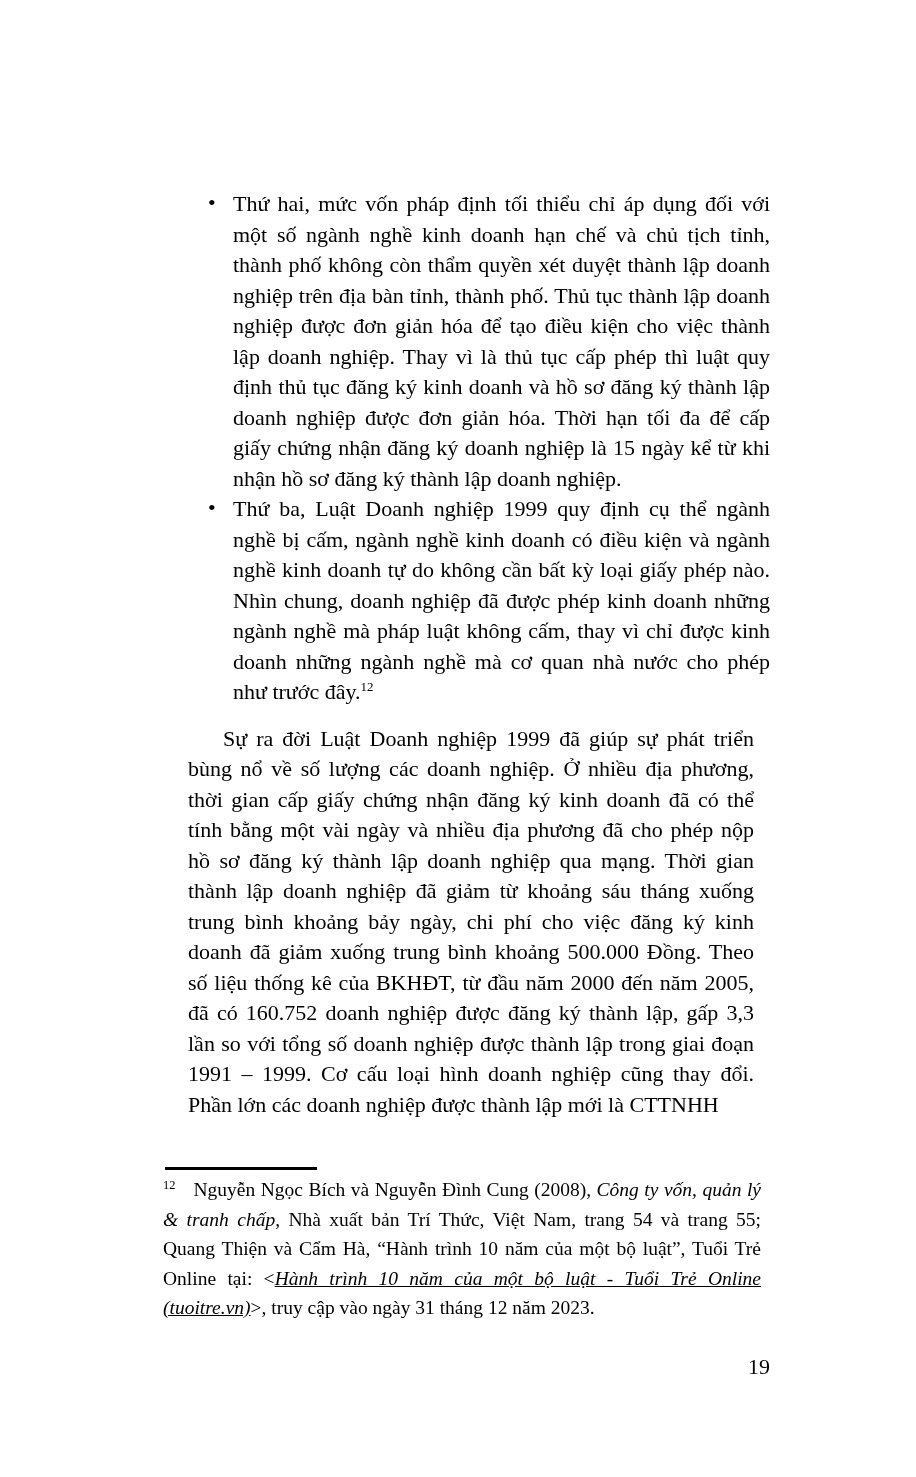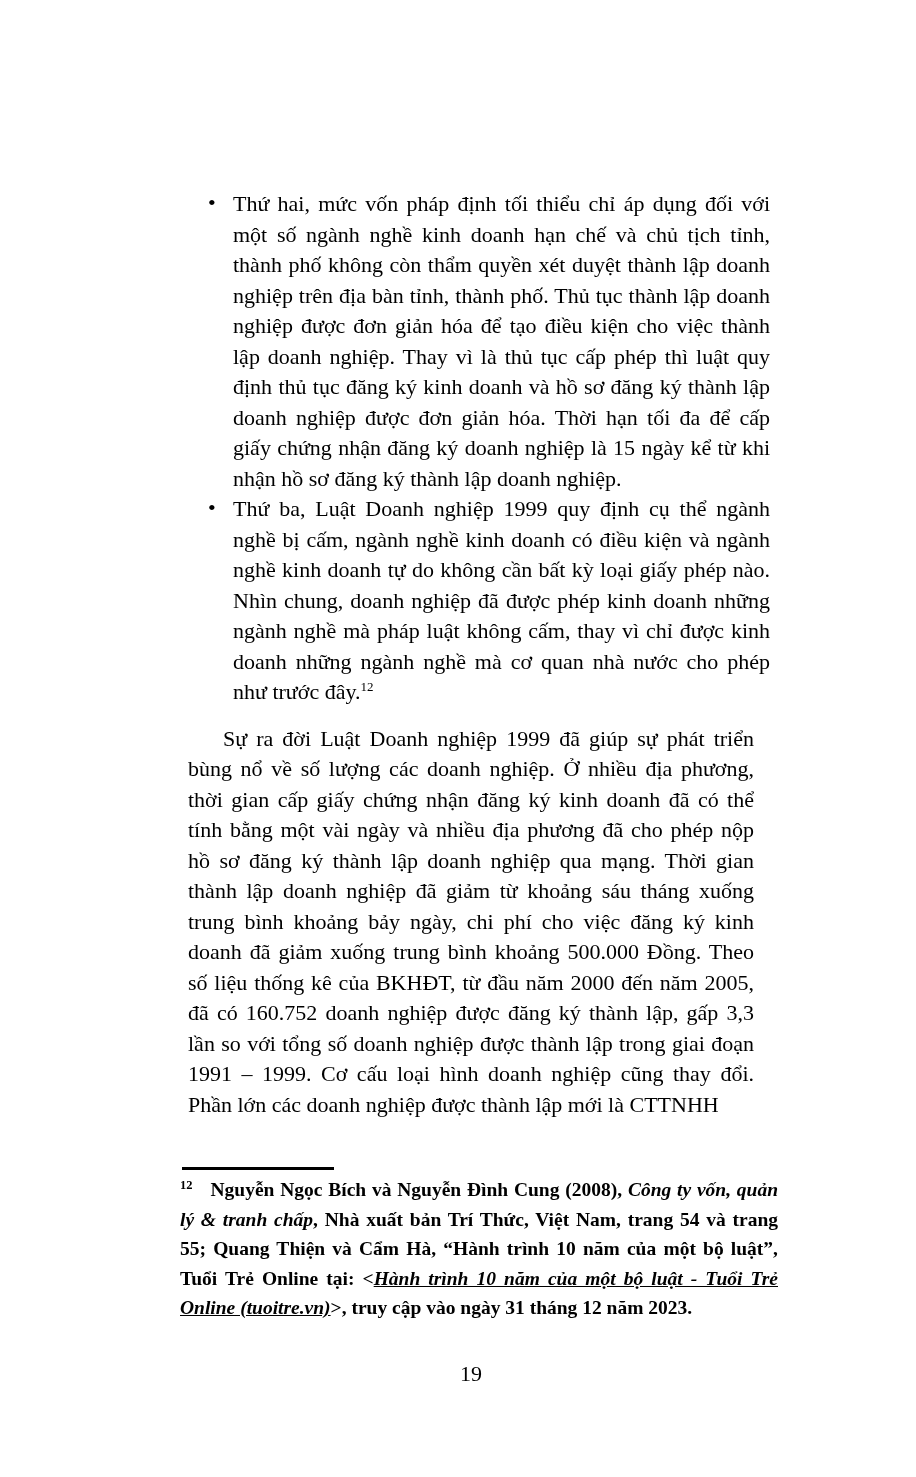--- a/index.html
+++ b/index.html
@@ -44,27 +44,26 @@
     margin: 16px;
     text-indent: 35px;
   }
   sup.fn-ref {
     font-size: 13px;
     line-height: 0;
     vertical-align: super;
   }
   .footnote-block {
     position: absolute;
-    left: 180px;
+    left: 163px;
     top: 1167px;
     width: 598px;
     font-size: 19.5px;
     line-height: 29.5px;
     text-align: justify;
-    font-weight: bold;
   }
   .footnote-rule {
     width: 152px;
     border: 0;
     border-top: 3px solid #000000;
     margin: 0 0 5px 2px;
   }
   .footnote-marker {
     font-size: 12.5px;
     line-height: 0;
@@ -81,23 +80,22 @@
     font-style: italic;
     text-decoration: underline;
     color: #000000;
     cursor: pointer;
   }
   .page-number {
     position: absolute;
     left: 172px;
     top: 1354px;
     width: 598px;
-    text-align: center;
+    text-align: right;
     font-size: 22px;
-    margin-top: 7px;
   }
 </style>
 </head>
 <body>
 
 <div class="page">
 
   <div class="body-block">
 
     <ul class="bullet-list">

